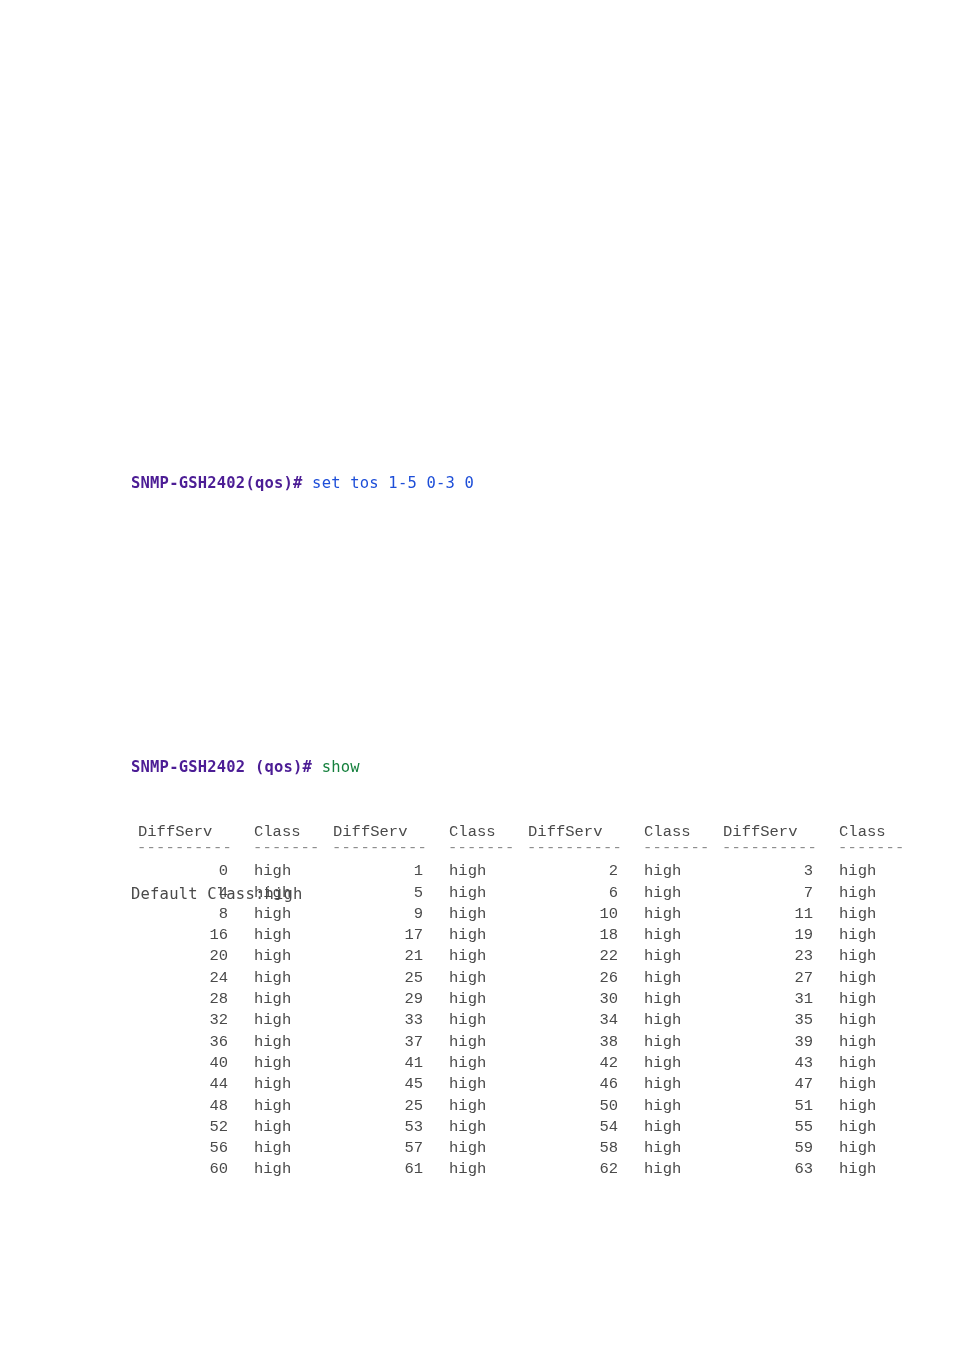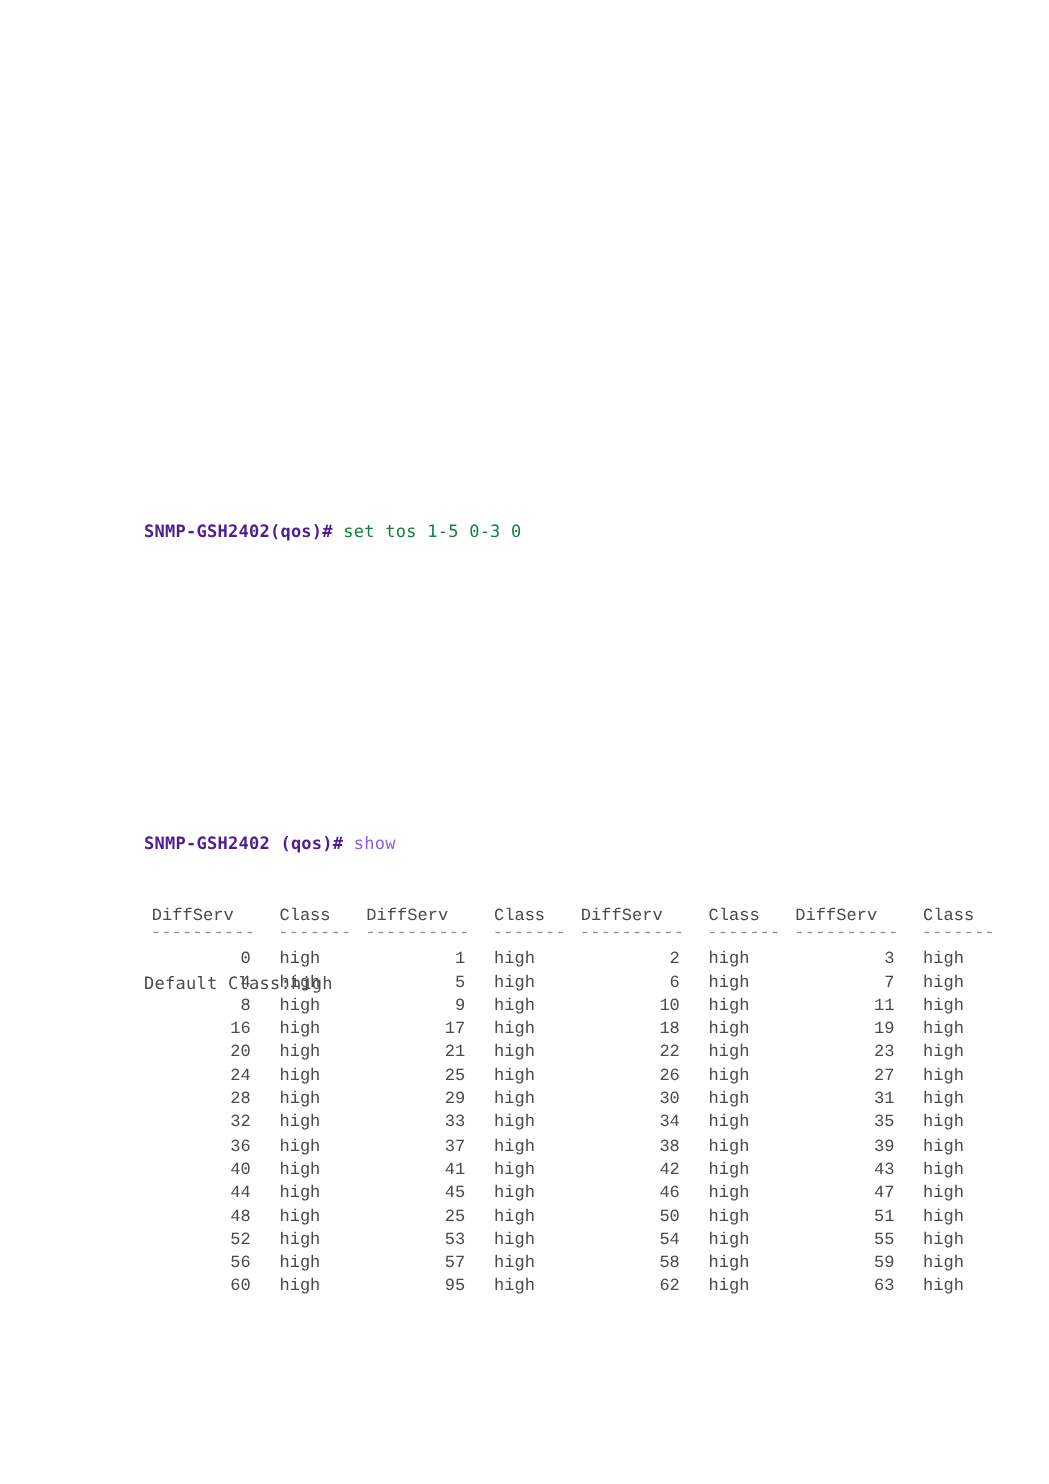--- a/index.html
+++ b/index.html
@@ -46,25 +46,25 @@
     white-space: pre;
   }
   .cli-line.blank { color: transparent; }
 
   .prompt {
     color: #4c1d95;
     font-weight: 700;
     margin-top: 44px;
   }
   .cmd-args {
+    color: #1d4ed8;
+    font-weight: 400;
+  }
+  .cmd-word {
     color: #15803d;
-    font-weight: 400;
-  }
-  .cmd-word {
-    color: #8b5cf6;
   }
 
   
   .diffserv-table {
     position: absolute;
     left: 131px;
     top: 822px;
     border-collapse: collapse;
     font-size: 15.5px;
     line-height: 21.3px;
@@ -299,21 +299,21 @@
           <td class="col-ds">57</td>
           <td class="col-cls">high</td>
           <td class="col-ds">58</td>
           <td class="col-cls">high</td>
           <td class="col-ds">59</td>
           <td class="col-cls">high</td>
         </tr>
         <tr class="data-row">
           <td class="col-ds">60</td>
           <td class="col-cls">high</td>
-          <td class="col-ds">95</td>
+          <td class="col-ds">61</td>
           <td class="col-cls">high</td>
           <td class="col-ds">62</td>
           <td class="col-cls">high</td>
           <td class="col-ds">63</td>
           <td class="col-cls">high</td>
         </tr>
       </tbody>
   </table>
 
 </div>

